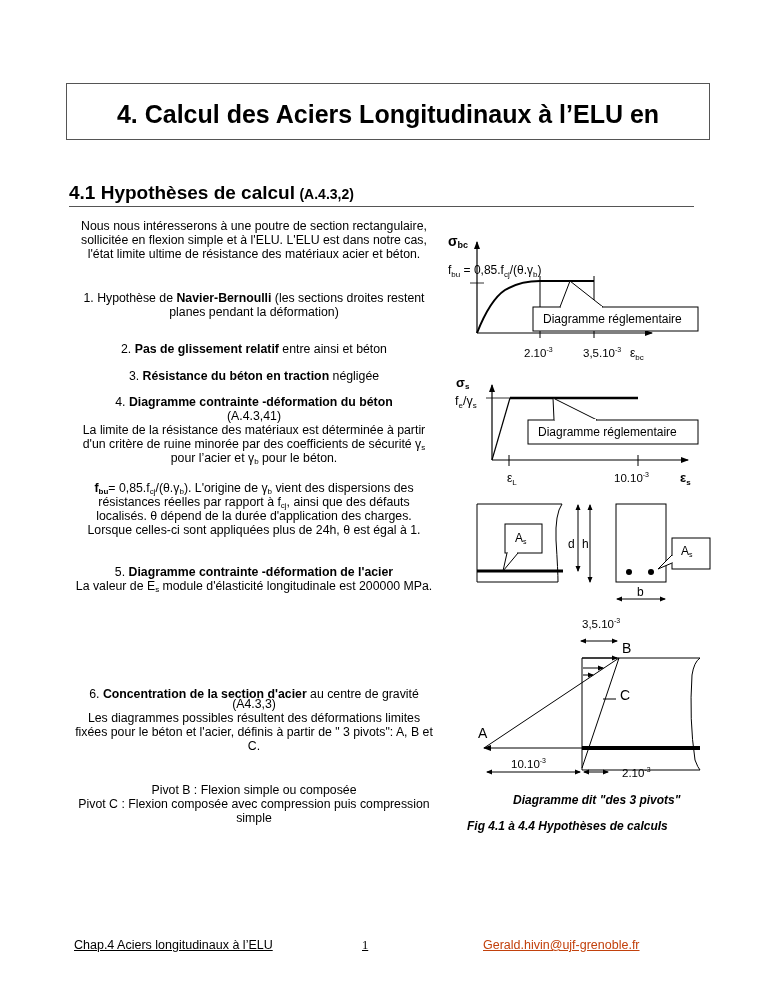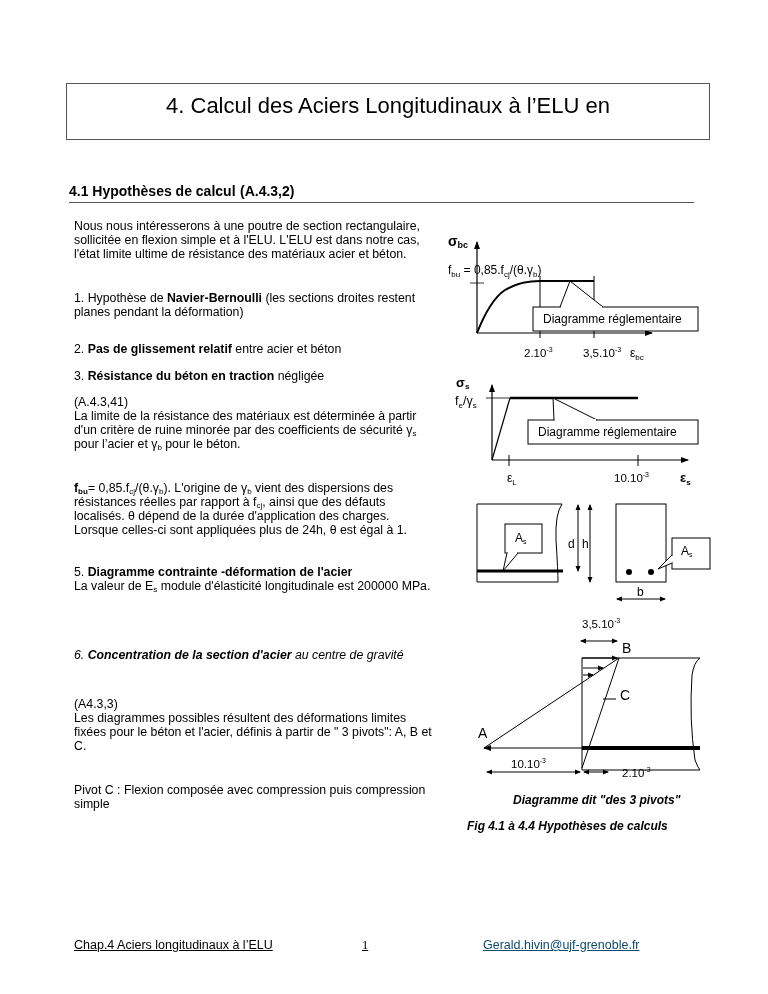--- a/index.html
+++ b/index.html
@@ -1,32 +1,32 @@
 <!DOCTYPE html>
 <html><head>
 <meta charset="utf-8">
 <style>
   html, body { margin: 0; padding: 0; background: #ffffff; }
   body { width: 768px; height: 994px; position: relative; overflow: hidden;
          font-family: "Liberation Sans", sans-serif; color: #000; }
   .title-box { position: absolute; left: 66px; top: 83px; width: 642px; height: 55px;
                border: 1px solid #555; text-align: center; }
-  .title-box h1 { margin: 8px; font-size: 22px; font-weight: normal; line-height: 28px; padding-top: 0px; }
+  .title-box h1 { margin: 16px; font-size: 25px; font-weight: bold; line-height: 28px; padding-top: 0px; }
   .section-head { position: absolute; left: 69px; top: 182px; width: 625px; border-bottom: 1px solid #555;
                   padding-bottom: 2px; }
-  .section-head .num { font-size: 14px; font-weight: bold; text-align: center; }
+  .section-head .num { font-size: 19px; font-weight: bold; text-align: center; }
   .section-head .ref { font-size: 14px; font-weight: bold; }
-  .text-col { position: absolute; left: 74px; width: 360px; font-size: 12.3px; line-height: 14px; }
+  .text-col { position: absolute; left: 74px; width: 360px; font-size: 12.3px; line-height: 14px; text-align: center; }
   .text-col p { margin: 0; }
   b { font-weight: bold; }
   sub { font-size: 8px; vertical-align: -2px; line-height: 0; }
   .footer { position: absolute; top: 938px; font-size: 12.5px; text-decoration: underline; }
   .footer-left { left: 74px; }
   .footer-page { left: 362px; font-family: "Liberation Serif", serif; }
-  .footer-email { left: 483px; color: #0c4a6e; text-decoration: underline; cursor: pointer; }
+  .footer-email { left: 483px; color: #c2410c; text-decoration: underline; cursor: pointer; }
   svg text { font-family: "Liberation Sans", sans-serif; }
   .caption { position: absolute; font-size: 12px; font-weight: bold; font-style: italic; }
 </style>
 </head>
 <body>
 
 <div class="title-box">
   <h1>
     <span>4. Calcul des Aciers Longitudinaux à l’ELU en</span><br>
   </h1>
@@ -39,51 +39,53 @@
 
 <div class="text-col" style="top:219px;">
   <p>Nous nous intéresserons à une poutre de section rectangulaire, sollicitée en flexion simple et à l'ELU. L'ELU est dans notre cas, l'état limite ultime de résistance des matériaux acier et béton.</p>
 </div>
 
 <div class="text-col" style="top:291px;">
   <p><span>1. Hypothèse de </span><b>Navier-Bernoulli</b><span> (les sections droites restent planes pendant la déformation)</span></p>
 </div>
 
 <div class="text-col" style="top:342px;">
-  <p><span>2. </span><b>Pas de glissement relatif</b><span> entre acier et béton</span></p>
+  <p><span>2. </span><b>Pas de glissement relatif</b><span> entre ainsi et béton</span></p>
 </div>
 
 <div class="text-col" style="top:369px;">
   <p><span>3. </span><b>Résistance du béton en traction</b><span> négligée</span></p>
 </div>
 
 <div class="text-col" style="top:395px;">
+  <p><span>4. </span><b>Diagramme contrainte -déformation du béton</b></p>
   <p>(A.4.3,41)</p>
   <p><span>La limite de la résistance des matériaux est déterminée à partir d'un critère de ruine minorée par des coefficients de sécurité γ</span><sub>s</sub><span> pour l’acier et γ</span><sub>b</sub><span> pour le béton.</span></p>
 </div>
 
 <div class="text-col" style="top:481px;">
   <p><b>f</b><sub><b>bu</b></sub><span>= 0,85.f</span><sub>cj</sub><span>/(θ.γ</span><sub>b</sub><span>). L'origine de γ</span><sub>b</sub><span> vient des dispersions des résistances réelles par rapport à f</span><sub>cj</sub><span>, ainsi que des défauts localisés. θ dépend de la durée d'application des charges. Lorsque celles-ci sont appliquées plus de 24h, θ est égal à 1.</span></p>
 </div>
 
 <div class="text-col" style="top:565px;">
   <p><span>5. </span><b>Diagramme contrainte -déformation de l'acier</b></p>
   <p><span>La valeur de E</span><sub>s</sub><span> module d'élasticité longitudinale est 200000 MPa.</span></p>
 </div>
 
-<div class="text-col" style="top:648px;font-style:italic;">
+<div class="text-col" style="top:687px;">
   <p><span>6. </span><b>Concentration de la section d'acier</b><span> au centre de gravité</span></p>
 </div>
 
 <div class="text-col" style="top:697px;">
   <p>(A4.3,3)</p>
   <p>Les diagrammes possibles résultent des déformations limites fixées pour le béton et l'acier, définis à partir de " 3 pivots": A, B et C.</p>
 </div>
 
 <div class="text-col" style="top:783px;">
+  <p>Pivot B : Flexion simple ou composée</p>
   <p>Pivot C : Flexion composée avec compression puis compression simple</p>
 </div>
 
 <svg width="768" height="994" style="position:absolute;left:0;top:0;pointer-events:none;">
   <defs>
     <marker id="arr" markerWidth="8" markerHeight="8" refX="7" refY="4" orient="auto" markerUnits="userSpaceOnUse">
       <path d="M0,1 L8,4 L0,7 Z" fill="#000"></path>
     </marker>
     <marker id="arrs" markerWidth="6" markerHeight="6" refX="5" refY="3" orient="auto" markerUnits="userSpaceOnUse">
       <path d="M0,0.5 L6,3 L0,5.5 Z" fill="#000"></path>

